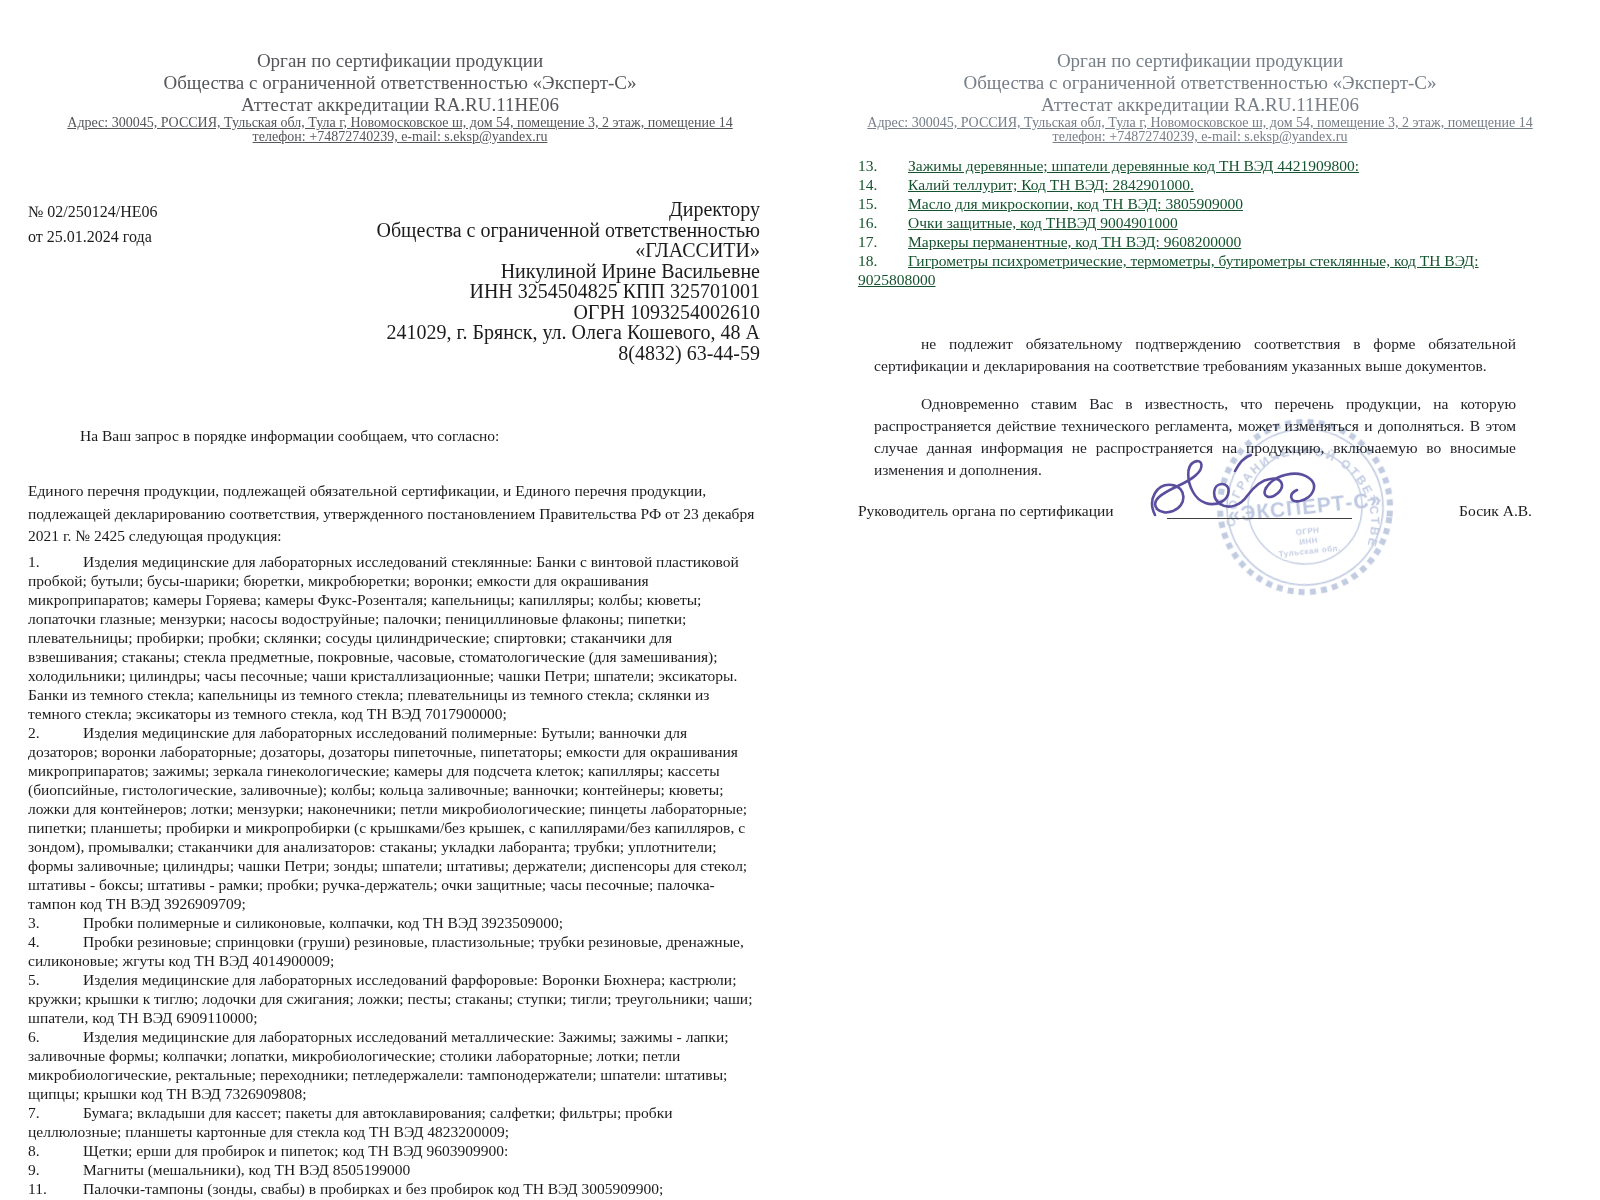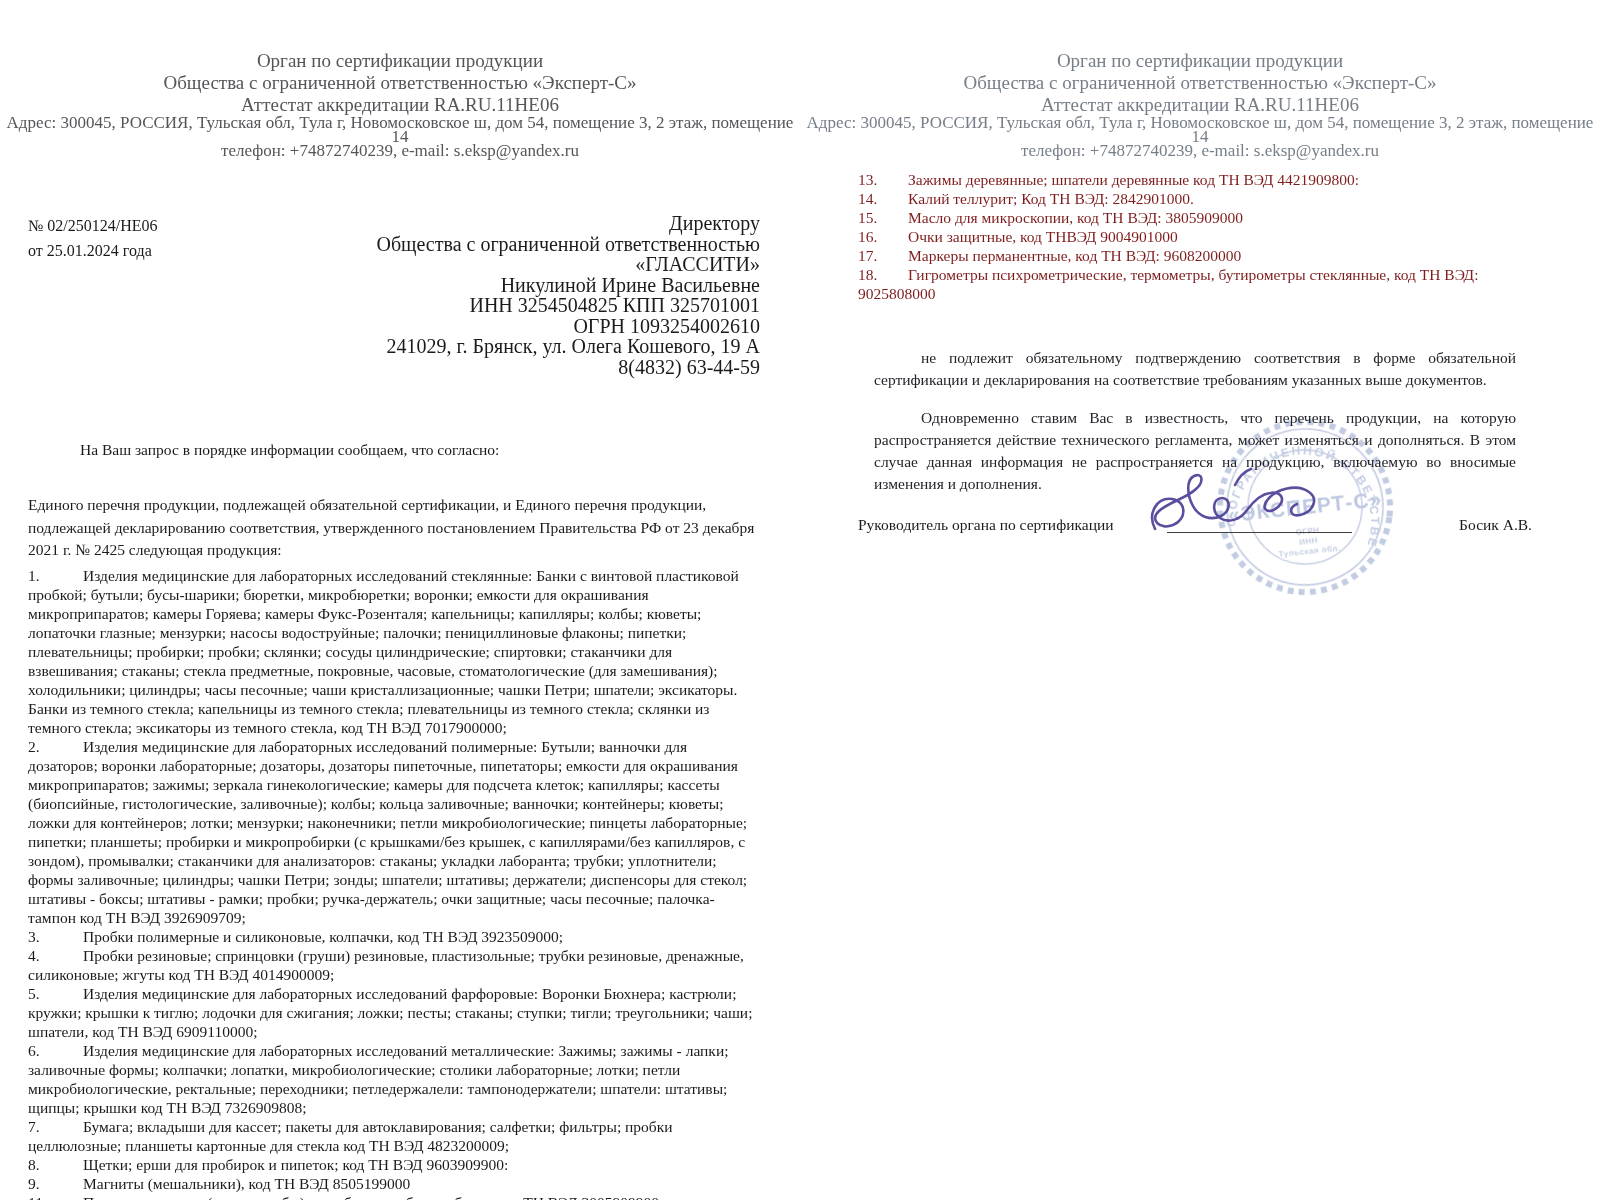--- a/index.html
+++ b/index.html
@@ -9,37 +9,37 @@
   }
   .page{position:absolute;top:16px;width:800px;height:1200px;box-sizing:border-box;overflow:hidden;background:#fff;}
   .page-1{left:0;padding:34px 40px 0 28px;}
   .page-2{left:800px;padding:34px 68px 0 58px;}
 
   
   .org-header{text-align:center;}
   .page-1 .org-header{margin-left:-28px;margin-right:-40px;}
   .page-2 .org-header{margin-left:-58px;margin-right:-68px;}
   .org-h{font-size:19px;line-height:22px;color:#55565a;}
-  .org-addr{font-size:17px;line-height:14px;color:#55565a;}
+  .org-addr{font-size:14px;line-height:14px;color:#55565a;text-decoration:underline;}
   .page-2 .org-h,.page-2 .org-addr{color:#767e88;}
 
   
   .ref-row{display:flex;justify-content:space-between;margin-top:55px;}
   .ref-block{font-size:16px;line-height:25px;white-space:nowrap;}
   .addressee{font-size:20px;line-height:20.5px;text-align:right;}
 
   .intro{margin:62px 0 0 0;font-size:15.5px;line-height:22px;text-indent:52px;}
   .basis{margin:33px 0 0 0;font-size:15.5px;line-height:22.5px;}
 
   .list{margin-top:4px;}
   .list p{margin:0;font-size:15.5px;line-height:19px;}
   .num{display:inline-block;width:55px;}
   .page-2 .num{width:50px;}
   .page-2 .list{margin-top:12px;}
-  .page-2 .list p{color:#7f1d1d;}
+  .page-2 .list p{color:#14532d;text-decoration:underline;}
 
   .jpara{margin:16px;font-size:15.5px;line-height:22px;text-align:justify;text-indent:47px;color:#22242a;position:relative;z-index:2;}
   .jpara.first{margin-top:44px;}
 
   
   .sig-row{display:flex;align-items:flex-start;margin-top:20px;position:relative;z-index:3;justify-content:flex-end;}
   .sig-title{font-size:15.5px;line-height:20px;white-space:nowrap;}
   .sig-line-wrap{width:185px;margin-left:53px;position:relative;}
   .sig-line{border-bottom:1.5px solid #3f3f42;margin-top:17px;}
   .sig-name{margin-left:auto;font-size:15.5px;line-height:20px;white-space:nowrap;}
@@ -73,21 +73,21 @@
         <div>№ 02/250124/НЕ06</div>
         <div>от 25.01.2024 года</div>
       </div>
       <div class="addressee">
         <div>Директору</div>
         <div>Общества с ограниченной ответственностью</div>
         <div>«ГЛАССИТИ»</div>
         <div>Никулиной Ирине Васильевне</div>
         <div>ИНН 3254504825 КПП 325701001</div>
         <div>ОГРН 1093254002610</div>
-        <div>241029, г. Брянск, ул. Олега Кошевого, 19 А</div>
+        <div>241029, г. Брянск, ул. Олега Кошевого, 48 А</div>
         <div>8(4832) 63-44-59</div>
       </div>
     </div>
 
     <p class="intro">На Ваш запрос в порядке информации сообщаем, что согласно:</p>
     <p class="basis">Единого перечня продукции, подлежащей обязательной сертификации, и Единого перечня продукции, подлежащей декларированию соответствия, утвержденного постановлением Правительства РФ от 23 декабря 2021 г. № 2425 следующая продукция:</p>
 
     <div class="list">
       <p><span class="num">1.</span><span>Изделия медицинские для лабораторных исследований стеклянные: Банки с винтовой пластиковой пробкой; бутыли; бусы-шарики; бюретки, микробюретки; воронки; емкости для окрашивания микроприпаратов; камеры Горяева; камеры Фукс-Розенталя; капельницы; капилляры; колбы; кюветы; лопаточки глазные; мензурки; насосы водоструйные; палочки; пенициллиновые флаконы; пипетки; плевательницы; пробирки; пробки; склянки; сосуды цилиндрические; спиртовки; стаканчики для взвешивания; стаканы; стекла предметные, покровные, часовые, стоматологические (для замешивания); холодильники; цилиндры; часы песочные; чаши кристаллизационные; чашки Петри; шпатели; эксикаторы. Банки из темного стекла; капельницы из темного стекла; плевательницы из темного стекла; склянки из темного стекла; эксикаторы из темного стекла, код ТН ВЭД 7017900000;</span></p>
       <p><span class="num">2.</span><span>Изделия медицинские для лабораторных исследований полимерные: Бутыли; ванночки для дозаторов; воронки лабораторные; дозаторы, дозаторы пипеточные, пипетаторы; емкости для окрашивания микроприпаратов; зажимы; зеркала гинекологические; камеры для подсчета клеток; капилляры; кассеты (биопсийные, гистологические, заливочные); колбы; кольца заливочные; ванночки; контейнеры; кюветы; ложки для контейнеров; лотки; мензурки; наконечники; петли микробиологические; пинцеты лабораторные; пипетки; планшеты; пробирки и микропробирки (с крышками/без крышек, с капиллярами/без капилляров, с зондом), промывалки; стаканчики для анализаторов: стаканы; укладки лаборанта; трубки; уплотнители; формы заливочные; цилиндры; чашки Петри; зонды; шпатели; штативы; держатели; диспенсоры для стекол; штативы - боксы; штативы - рамки; пробки; ручка-держатель; очки защитные; часы песочные; палочка-тампон код ТН ВЭД 3926909709;</span></p>

